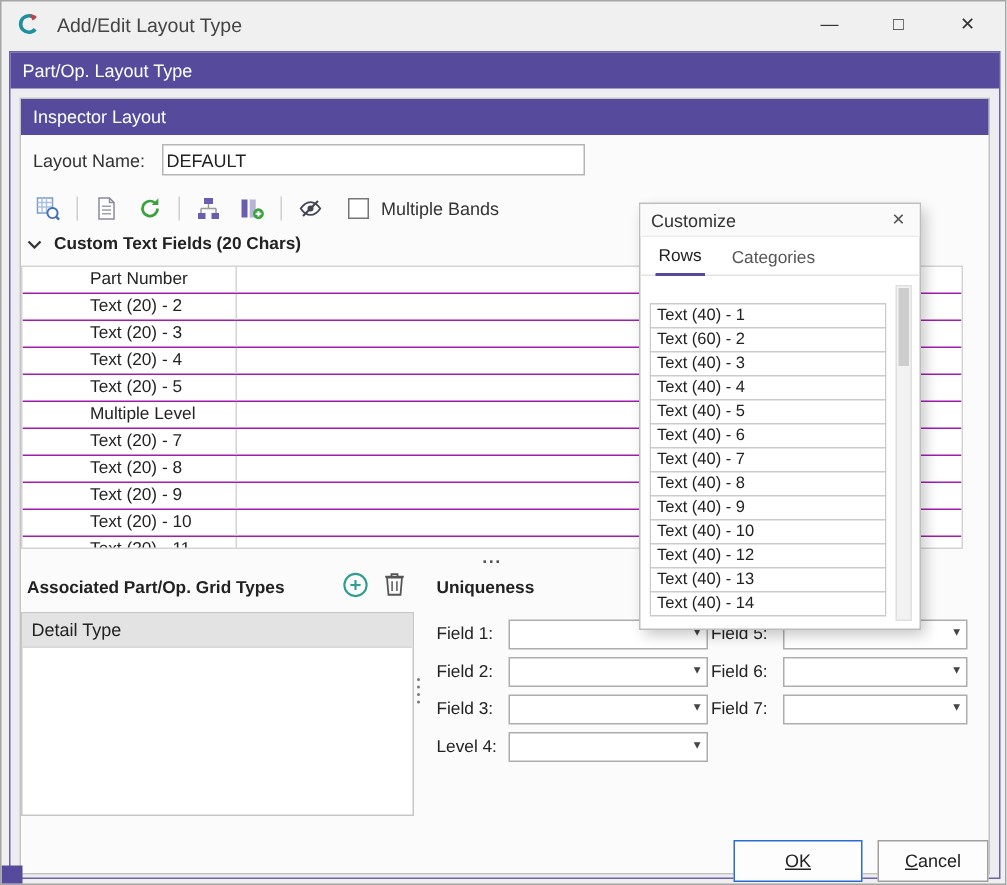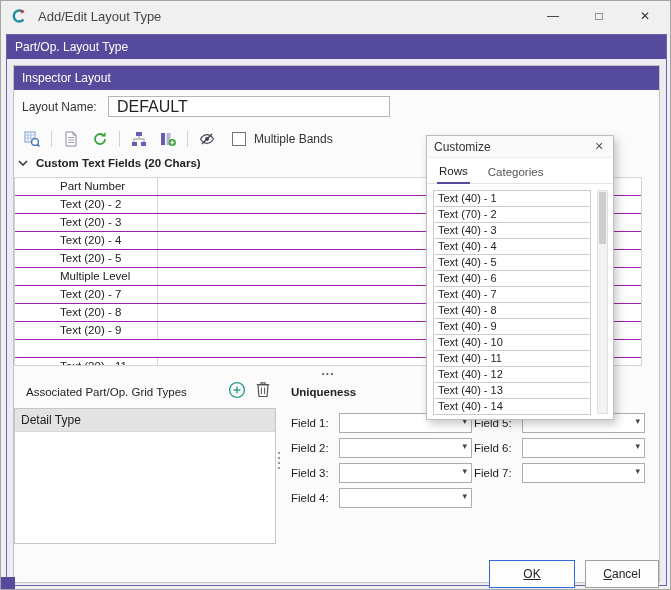--- a/index.html
+++ b/index.html
@@ -19,42 +19,42 @@
   .group-header{height:24px;background:var(--accent,#564a9c);color:#fff;display:flex;align-items:center;padding-left:8px;font-size:12px}
 
   
   .panel{position:absolute;left:6px;top:30px;width:647px;height:518px;border:1px solid #c3c3c3;background:#fbfbfb}
   .panel-header{height:24px;background:var(--accent,#564a9c);color:#fff;display:flex;align-items:center;padding-left:8px;font-size:12px}
   .panel-body{position:absolute;left:0;top:24px;right:0;bottom:0}
 
   
   .ln-row{position:absolute;left:8px;top:6px;display:flex;align-items:center}
   .ln-label{width:86px}
-  .ln-input{width:282px;height:21px;border:1px solid #b5b5b5;background:#fff;padding-left:8px;font-family:"Liberation Sans",sans-serif;font-size:16px;color:#222}
+  .ln-input{width:282px;height:21px;border:1px solid #b5b5b5;background:#fff;padding-left:2px;font-family:"Liberation Sans",sans-serif;font-size:12px;color:#222}
 
   
   .toolbar{position:absolute;left:6px;top:36px;height:26px;display:flex;align-items:center;gap:5px}
   .tbtn{width:24px;height:24px;display:flex;align-items:center;justify-content:center;cursor:default}
   .tsep{width:1px;height:16px;background:#cfcfcf;margin:0 2px}
   .cbwrap{display:flex;align-items:center;gap:8px;margin-left:8px}
   .checkbox{width:14px;height:14px;background:#fff;border:1px solid #767676}
 
   
   .sect{position:absolute;left:4px;top:67px;display:flex;align-items:center;gap:8px;font-weight:bold;font-size:11.5px;color:#222;cursor:default}
 
   
   .grid{position:absolute;left:0;top:87px;right:17px;height:189px;border:1px solid #d4d4d4;background:#fff;overflow:hidden}
   .grid-row{display:flex;height:18px;border-bottom:1px solid #a21caf}
   .gc-label{width:143px;border-right:1px solid #d4d4d4;padding-left:45px;font-size:11.5px;line-height:17px;color:#222;white-space:nowrap}
   .gc-value{flex:1}
 
   .ellipsis{position:absolute;top:274px;left:0;right:17px;text-align:center;color:#555;font-weight:bold;letter-spacing:1px}
 
   
-  .assoc-head{position:absolute;left:12px;top:296px;font-weight:normal;font-size:11.5px;color:#222}
+  .assoc-head{position:absolute;left:4px;top:296px;font-weight:bold;font-size:11.5px;color:#222}
   .icon-add{position:absolute;left:214px;top:291px;width:18px;height:18px;cursor:default}
   .icon-trash{position:absolute;left:241px;top:290px;width:16px;height:18px;cursor:default}
   .assoc-list{position:absolute;left:0;top:318px;width:262px;height:136px;border:1px solid #c6c6c6;background:#fff;overflow:hidden}
   .assoc-item{height:23px;line-height:23px;padding-left:6px;border-bottom:1px solid #d8d8d8;color:#222}
   .assoc-item.selected{background:#e3e3e3}
 
   
   .vdots{position:absolute;left:264px;top:362px;display:flex;flex-direction:column;gap:3px;cursor:default}
   .vdots i{width:2px;height:2px;background:#777;border-radius:50%}
 
@@ -77,21 +77,21 @@
   
   .customize{position:absolute;left:425px;top:134px;width:188px;height:285px;background:#fff;border:1px solid #bdbdbd;box-shadow:3px 4px 9px rgba(0,0,0,.22);z-index:20}
   .cust-head{height:22px;display:flex;align-items:center;padding:0 7px;background:#fafafa;border-bottom:1px solid #ededed}
   .cust-title{flex:1;font-size:12px;color:#333}
   .cust-close{width:14px;height:14px;display:flex;align-items:center;justify-content:center;font-size:11px;color:#555;cursor:default}
   .cust-tabs{display:flex;gap:16px;padding:0 10px;height:26px;align-items:flex-end;border-bottom:1px solid #e4e4e4}
   .tab{padding:4px 2px 5px;font-size:11.5px;color:#555;cursor:default}
   .tab.active{color:#222;border-bottom:2px solid var(--accent,#564a9c);margin-bottom:-1px}
   .cust-body{position:absolute;left:6px;right:22px;top:54px;bottom:4px;overflow:hidden}
   .cust-item{height:17px;line-height:15px;border:1px solid #cbcbcb;margin-top:-1px;padding-left:4px;font-size:11px;background:#fff;color:#222;white-space:nowrap}
-  .cust-item:first-child{margin-top:0}
+  .cust-item:first-child{margin-top:12px}
   .cust-scroll{position:absolute;right:5px;top:54px;bottom:5px;width:11px;background:#f2f2f2;border:1px solid #e0e0e0}
   .cust-thumb{position:absolute;left:1px;right:1px;top:1px;height:52px;background:#cdcdcd}
 
   
   .corner{position:absolute;left:0;top:576px;width:14px;height:14px;background:var(--accent,#564a9c);z-index:25}
 </style>
 </head>
 <body>
 
 <div class="window">
@@ -213,20 +213,21 @@
             </div>
             <div class="grid-row">
               <div class="grid-cell gc-label">Text (20) - 8</div>
               <div class="grid-cell gc-value"></div>
             </div>
             <div class="grid-row">
               <div class="grid-cell gc-label">Text (20) - 9</div>
               <div class="grid-cell gc-value"></div>
             </div>
             <div class="grid-row">
+              <div class="grid-cell gc-label">Text (20) - 10</div>
               <div class="grid-cell gc-value"></div>
             </div>
             <div class="grid-row">
               <div class="grid-cell gc-label">Text (20) - 11</div>
               <div class="grid-cell gc-value"></div>
             </div>
           </div>
 
         <div class="ellipsis">...</div>
 
@@ -265,21 +266,21 @@
                 <span class="combo-arrow">▾</span>
               </div>
             </div>
             <div class="uf-row">
               <span class="uf-label">Field 3:</span>
               <div class="combo">
                 <span class="combo-arrow">▾</span>
               </div>
             </div>
             <div class="uf-row">
-              <span class="uf-label">Field 4:</span>
+              <span class="uf-label">Level 4:</span>
               <div class="combo">
                 <span class="combo-arrow">▾</span>
               </div>
             </div>
           </div>
         <div class="uf-col right">
             <div class="uf-row">
               <span class="uf-label">Field 5:</span>
               <div class="combo">
                 <span class="combo-arrow">▾</span>
@@ -312,30 +313,29 @@
     <div class="cust-head">
       <span class="cust-title">Customize</span>
       <span class="cust-close">✕</span>
     </div>
     <div class="cust-tabs">
         <div class="tab active">Rows</div>
         <div class="tab">Categories</div>
       </div>
     <div class="cust-body">
         <div class="cust-item">Text (40) - 1</div>
-        <div class="cust-item">Text (70) - 2</div>
+        <div class="cust-item">Text (60) - 2</div>
         <div class="cust-item">Text (40) - 3</div>
         <div class="cust-item">Text (40) - 4</div>
         <div class="cust-item">Text (40) - 5</div>
         <div class="cust-item">Text (40) - 6</div>
         <div class="cust-item">Text (40) - 7</div>
         <div class="cust-item">Text (40) - 8</div>
         <div class="cust-item">Text (40) - 9</div>
         <div class="cust-item">Text (40) - 10</div>
-        <div class="cust-item">Text (40) - 11</div>
         <div class="cust-item">Text (40) - 12</div>
         <div class="cust-item">Text (40) - 13</div>
         <div class="cust-item">Text (40) - 14</div>
       </div>
     <div class="cust-scroll">
       <div class="cust-thumb"></div>
     </div>
   </div>
 
   <div class="corner"></div>

